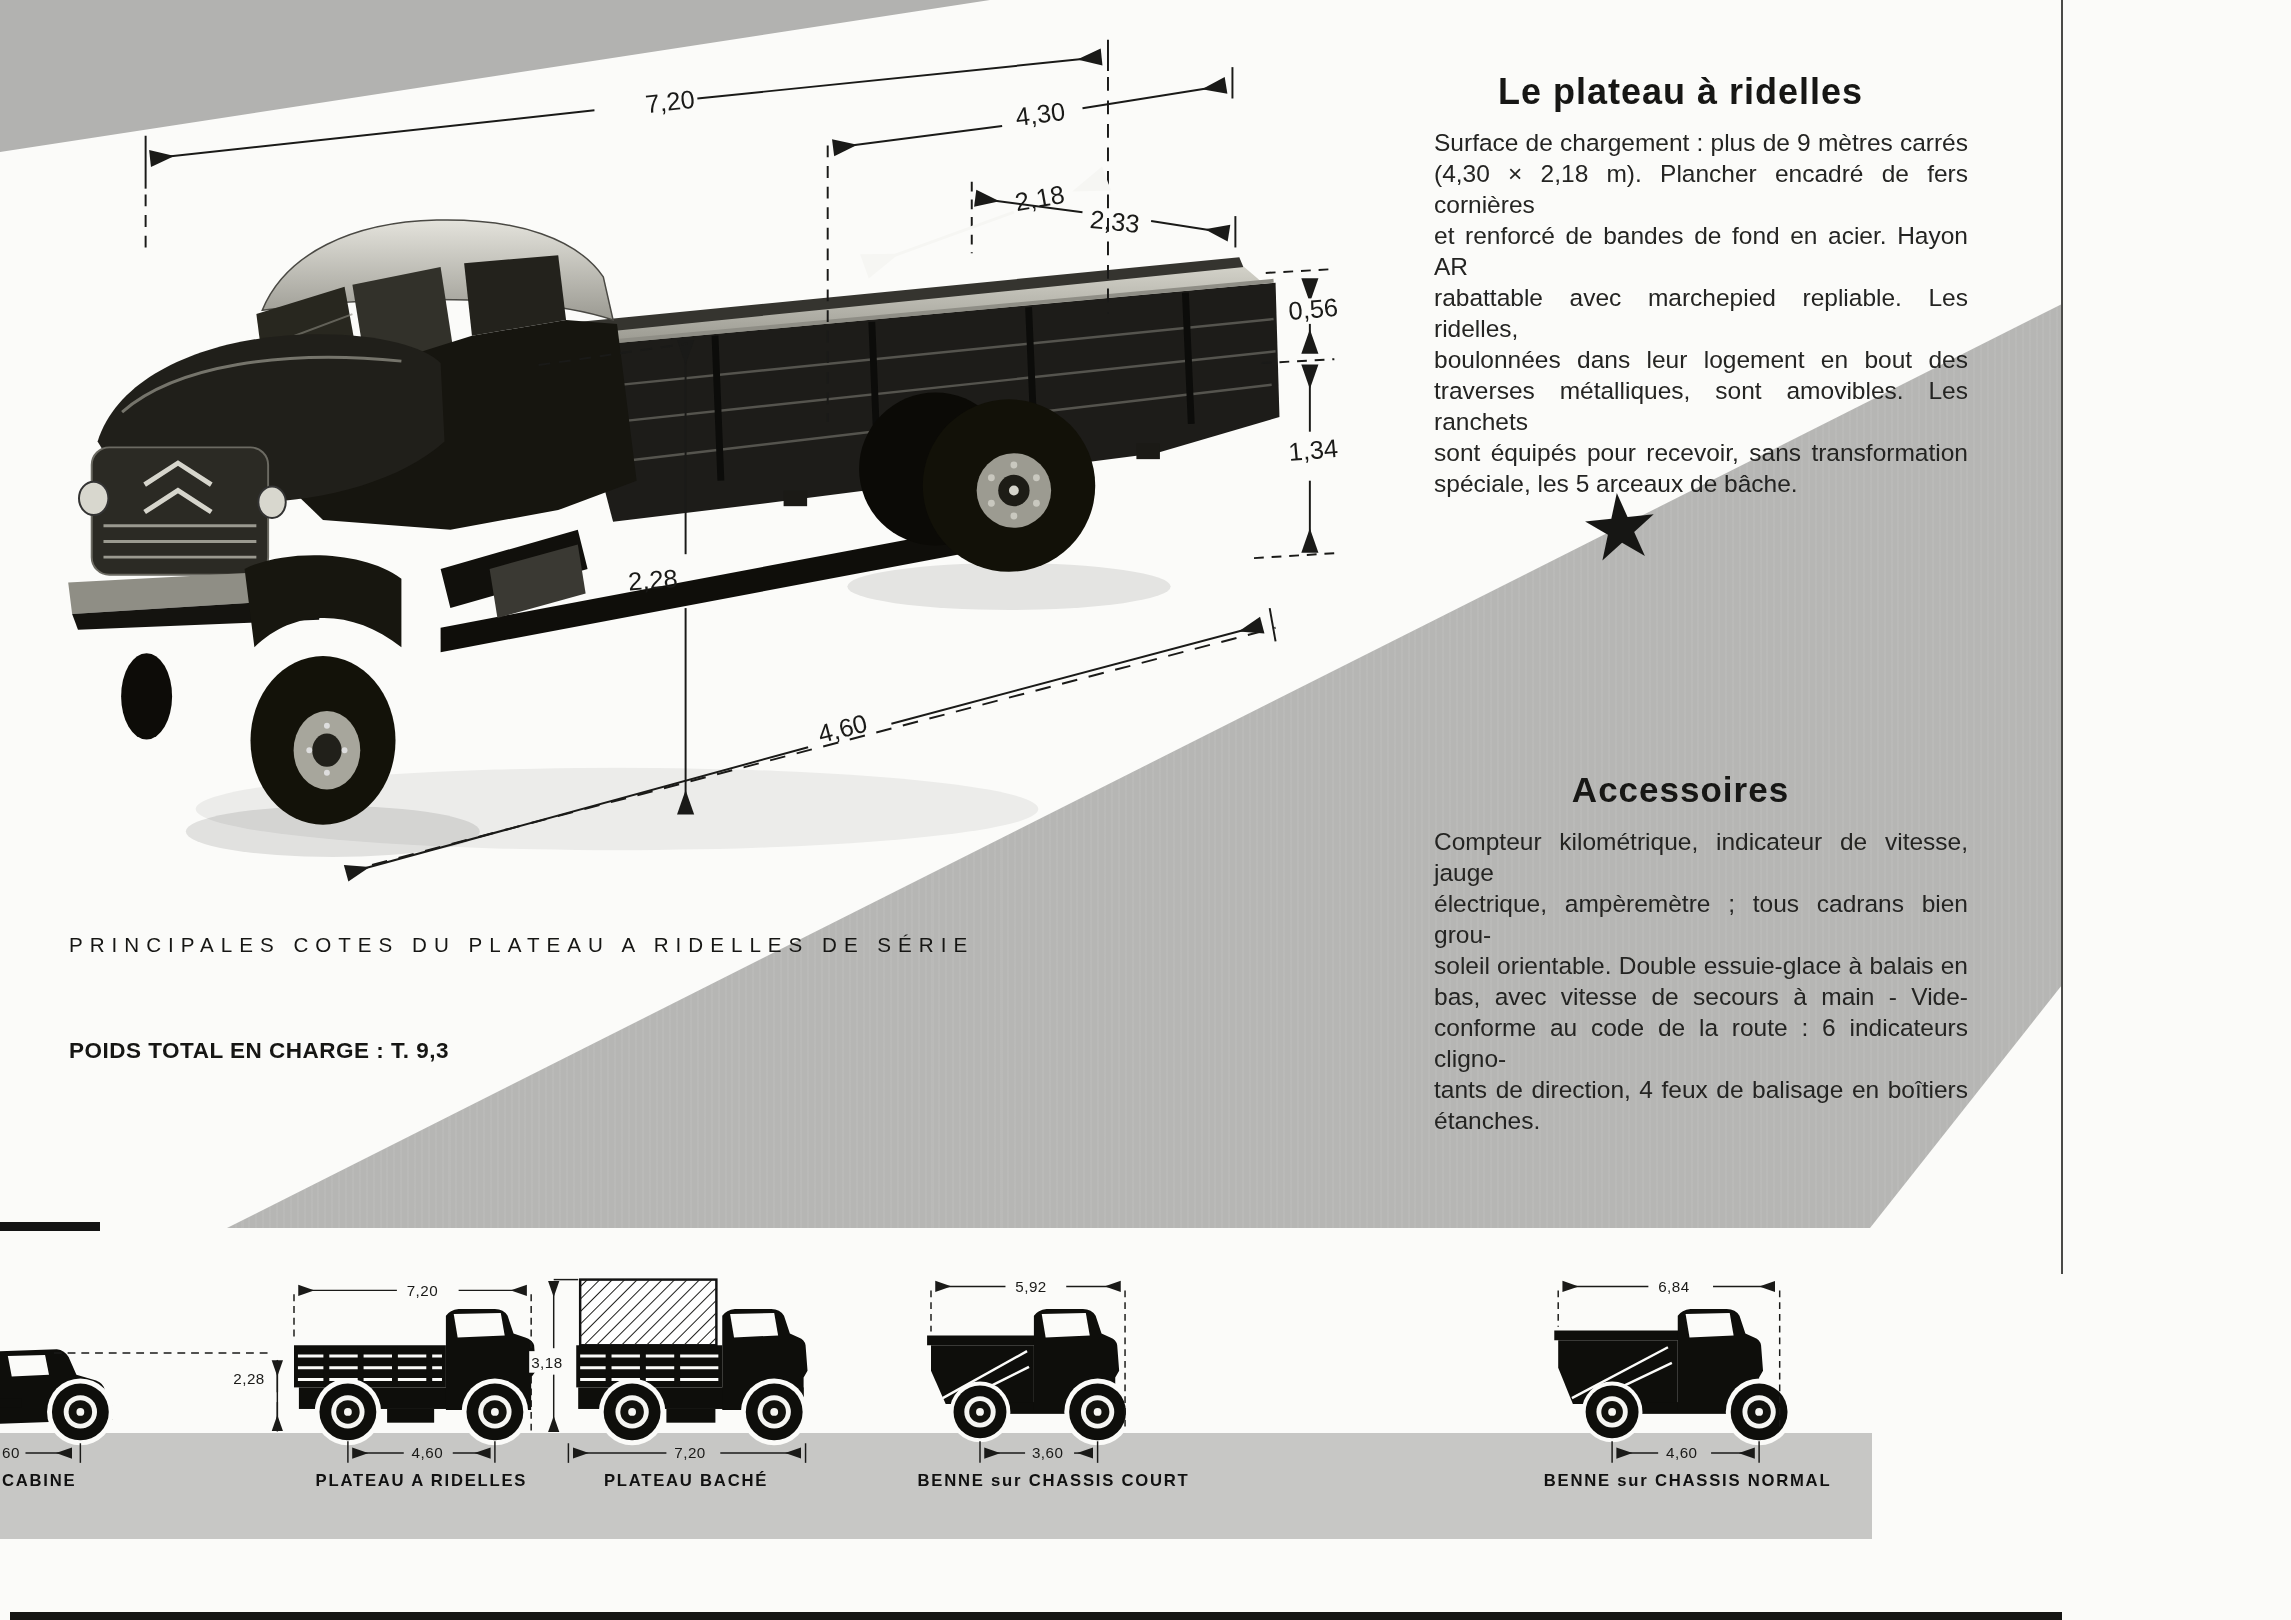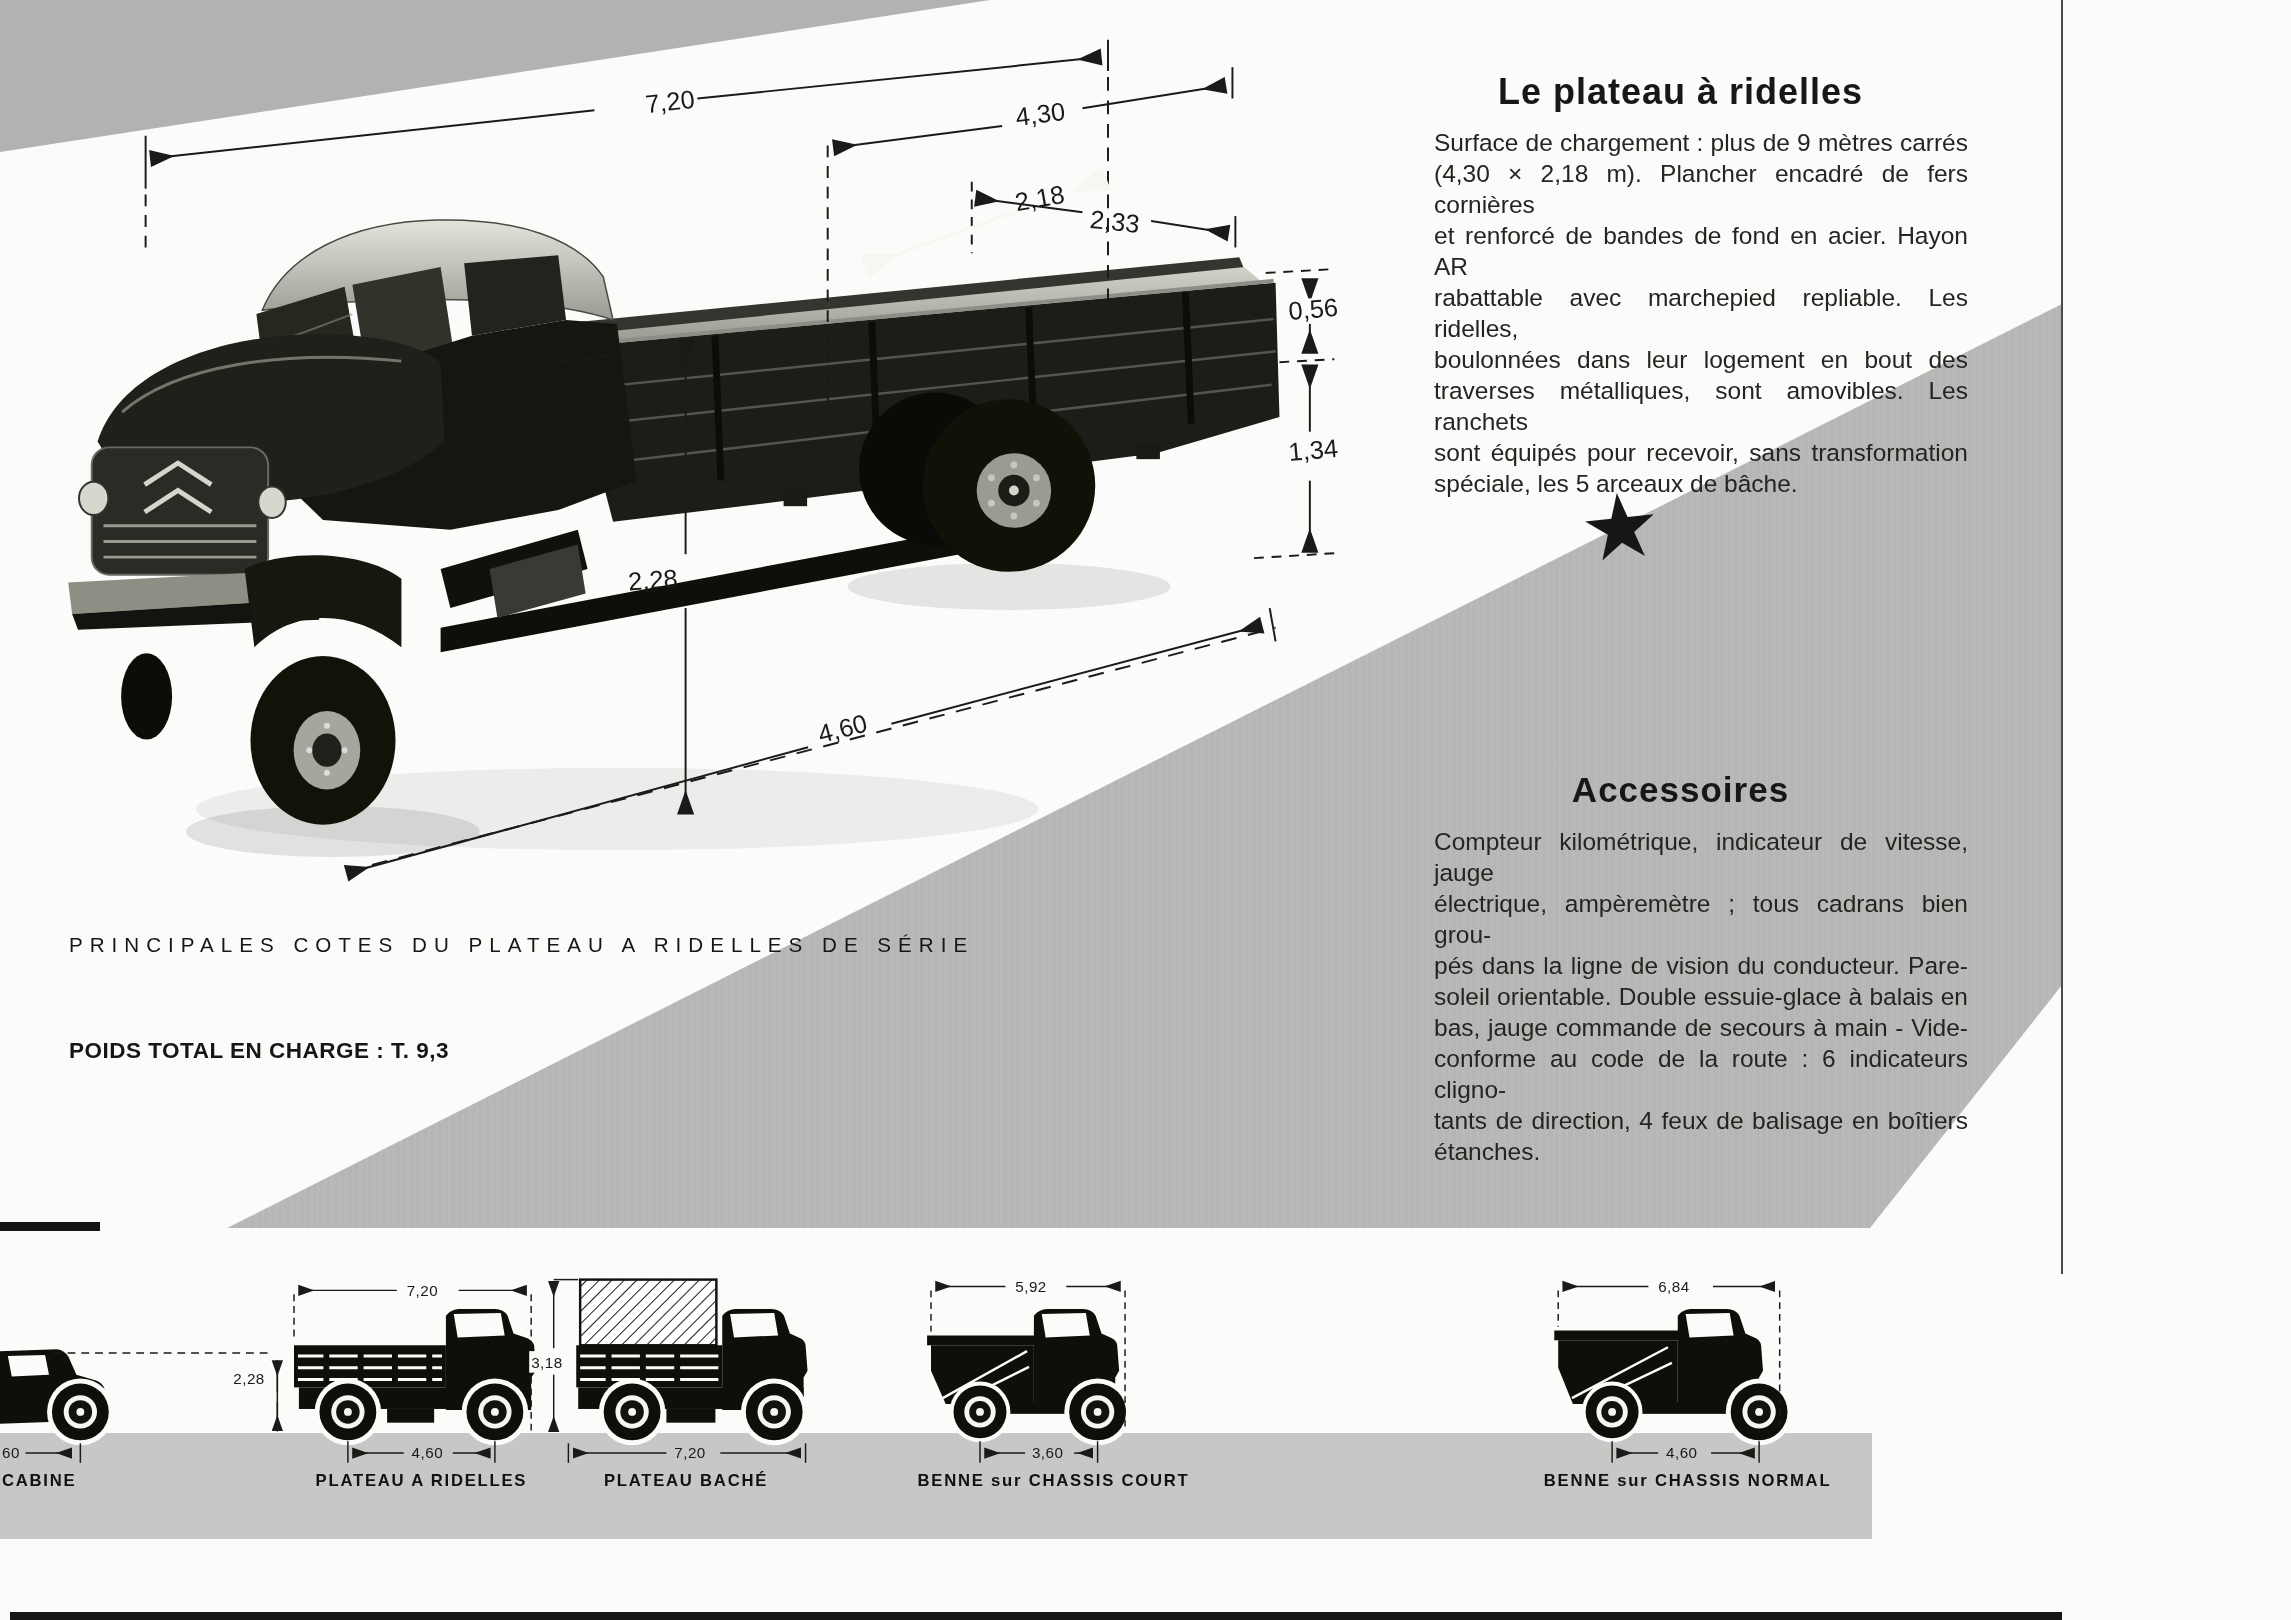--- a/index.html
+++ b/index.html
@@ -212,23 +212,22 @@
     <div class="jline">sont équipés pour recevoir, sans transformation</div>
     <div class="jline last">spéciale, les 5 arceaux de bâche.</div>
   </div>
 
   <div class="abs star" style="left:1580px;top:482px;">★</div>
 
   <div class="abs col h1" style="top:770px;font-size:35px;">Accessoires</div>
   <div class="abs col" style="top:826px;">
     <div class="jline">Compteur kilométrique, indicateur de vitesse, jauge</div>
     <div class="jline">électrique, ampèremètre ; tous cadrans bien grou-</div>
-    <div class="jline">pés dans la ligne de vision du conducteur. Pare-</div>
     <div class="jline">soleil orientable. Double essuie-glace à balais en</div>
-    <div class="jline">bas, jauge commande de secours à main - Vide-</div>
+    <div class="jline">bas, avec vitesse de secours à main - Vide-</div>
     <div class="jline">conforme au code de la route : 6 indicateurs cligno-</div>
     <div class="jline">tants de direction, 4 feux de balisage en boîtiers</div>
     <div class="jline last">étanches.</div>
   </div>
 
   <svg class="abs" style="left:0;top:1255px;" width="1862" height="255" viewBox="0 0 1900 260">
     <defs>
       <pattern id="hatch" width="9" height="9" patternUnits="userSpaceOnUse" patternTransform="rotate(45)">
         <line x1="0" y1="0" x2="0" y2="9" stroke="#1a1a17" stroke-width="2"></line>
       </pattern>

